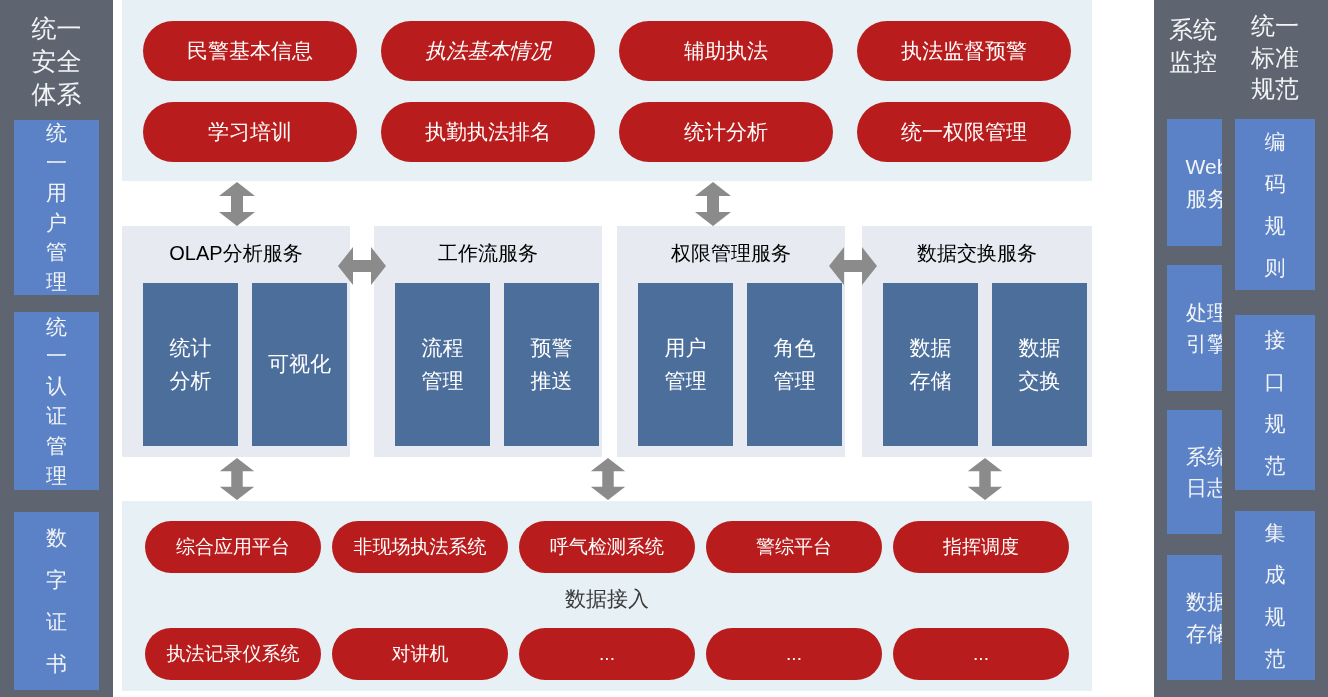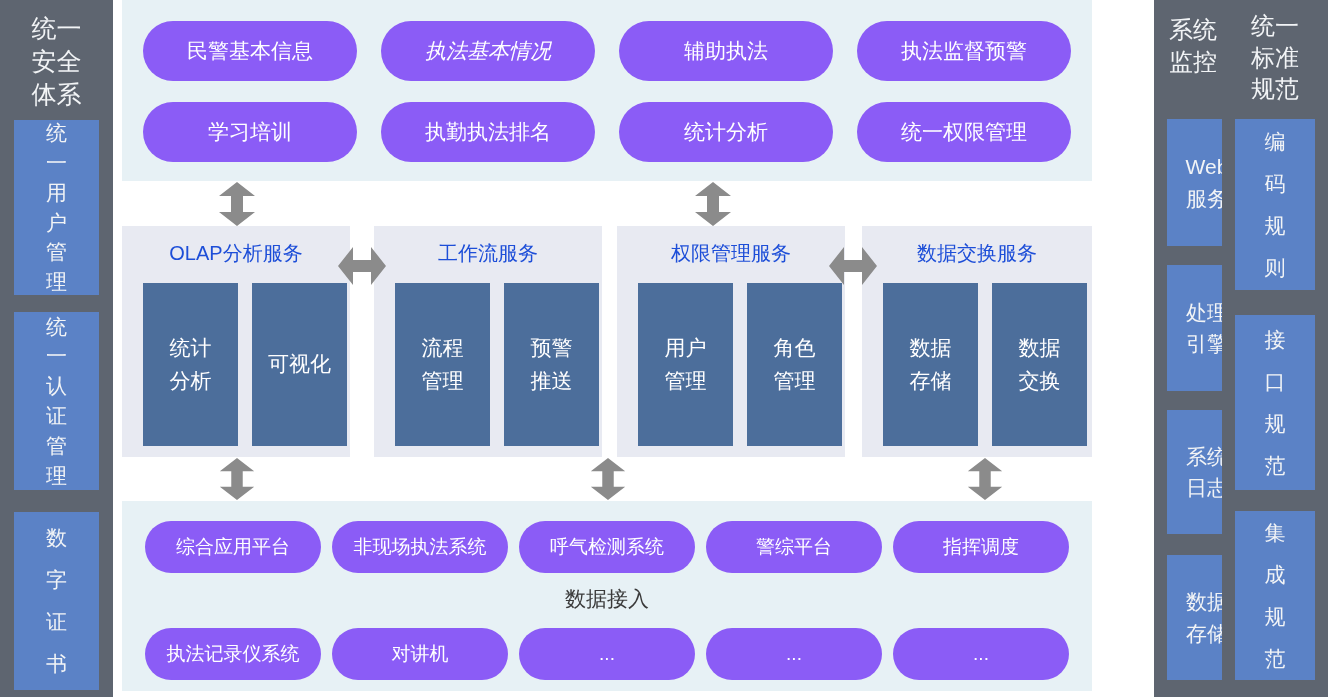--- a/index.html
+++ b/index.html
@@ -55,21 +55,21 @@
     position: absolute;
     left: 122px;
     width: 970px;
     background: #e7f1f5;
   }
   .sec-top    { top: 0;     height: 181px; }
   .sec-bottom { top: 501px; height: 190px; }
 
   .teal-btn {
     position: absolute;
-    background: #8b5cf6;
+    background: #b91c1c;
     color: #ffffff;
     display: flex;
     align-items: center;
     justify-content: center;
     font-size: 21px;
     text-align: center;
     border-radius: 30px;
   }
   .app-btn { width: 214px; height: 60px; }
 
@@ -100,21 +100,21 @@
     position: absolute;
     top: 226px;
     height: 231px;
     background: #e8eaf2;
   }
   .panel-title {
     position: absolute;
     top: 14px;
     left: 0; right: 0;
     text-align: center;
-    color: #1d4ed8;
+    color: #000000;
     font-size: 20px;
   }
   .module {
     position: absolute;
     top: 57px;
     width: 95px;
     height: 163px;
     background: #4c6e9b;
     color: #ffffff;
     display: flex;

